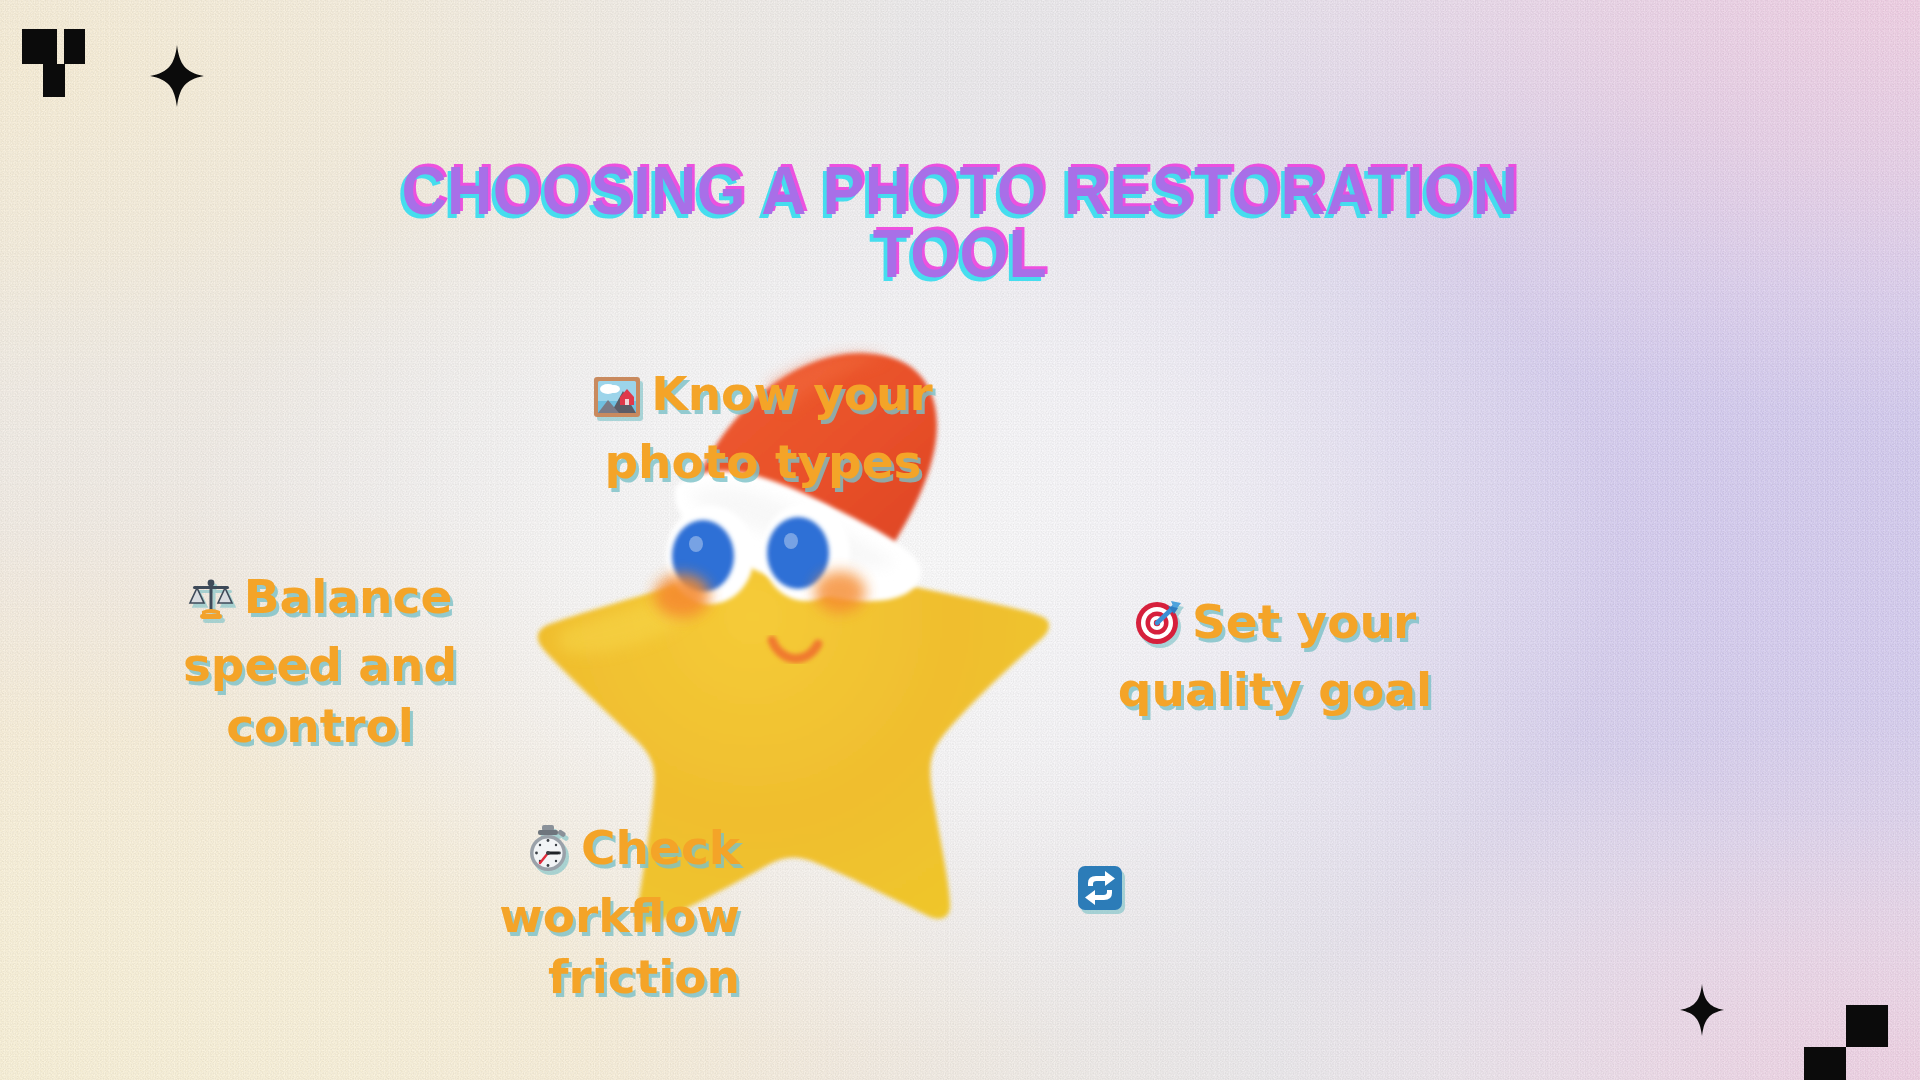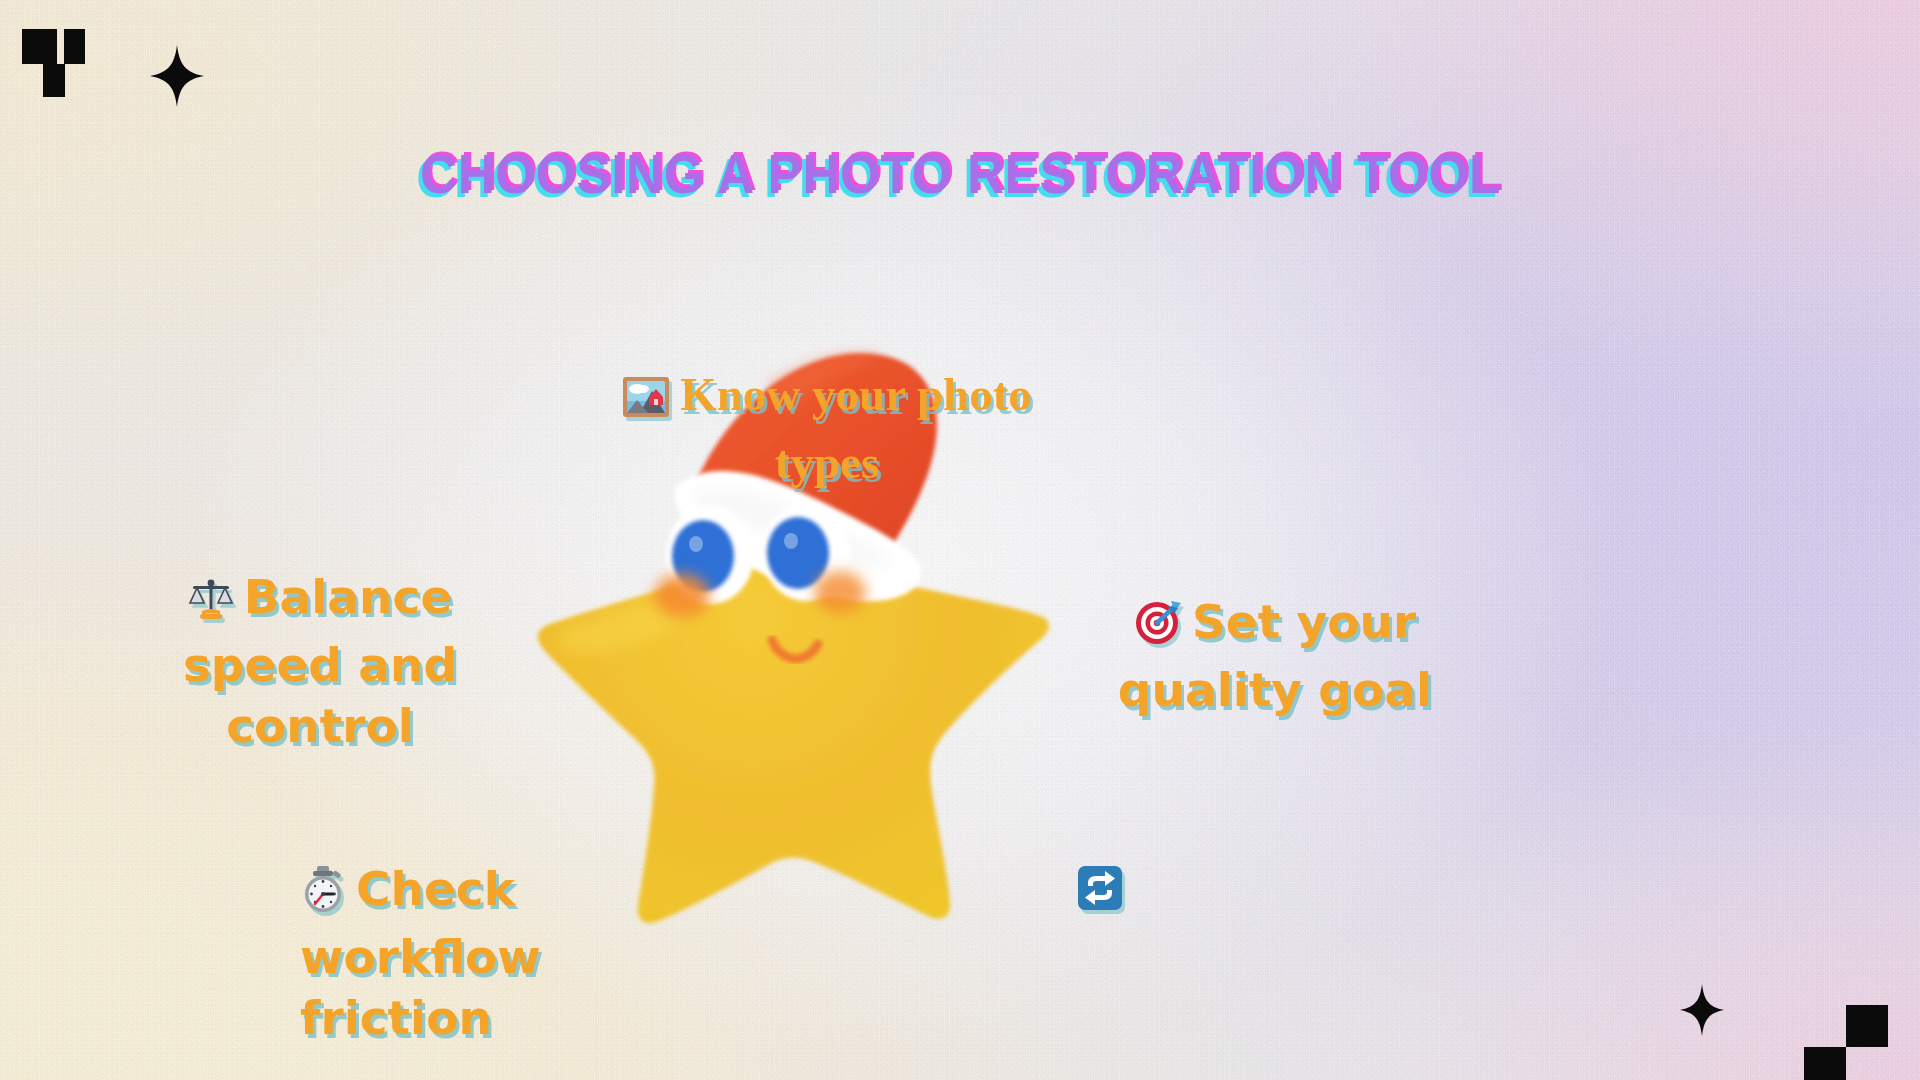--- a/index.html
+++ b/index.html
@@ -130,21 +130,21 @@
   
   #title {
     position: absolute;
     left: 50%;
     top: 96px;
     transform: translateX(-50%);
     width: 1400px;
     text-align: center;
     font-family: "Liberation Sans Narrow", "Liberation Sans", sans-serif;
     font-weight: bold;
-    font-size: 56px;
+    font-size: 68px;
     line-height: 0.93;
     letter-spacing: 0.5px;
     color: #a86fe8;
     transform-origin: center top;
     text-shadow:
       -4px 4px 0 rgba(60,220,238,0.95),
       3px -3px 0 rgba(236,64,222,0.90);
     white-space: pre-line;
   }
   #title-inner {
@@ -173,24 +173,24 @@
     text-shadow: 3px 4px 0 rgba(122,193,199,0.80);
     white-space: pre-line;
   }
   .label-ic {
     display: inline-block;
     vertical-align: -8px;
     margin-right: 10px;
     filter: drop-shadow(3px 4px 0 rgba(122,193,199,0.62));
   }
 
-  #label-know      { left: 592px;  top: 252px;  width: 470px; text-align: center; font-family: Liberation Serif, serif; }
+  #label-know      { left: 528px;  top: 252px;  width: 470px; text-align: center; }
   #label-balance   { left: 120px;  top: 455px;  width: 400px; text-align: center; }
   #label-quality   { left: 1055px; top: 478px;  width: 440px; text-align: center; }
-  #label-friction  { left: 300px;  top: 745px;  width: 440px; text-align: left; }
+  #label-friction  { left: 300px;  top: 704px;  width: 440px; text-align: right; }
   #label-frequency { left: 905px;  top: 745px;  width: 400px; text-align: center; }
 </style>
 </head>
 <body>
 
 <div id="stage">
 
   <div class="bg-base"></div>
   <div class="bg-cream"></div>
   <div class="bg-cream2"></div>

